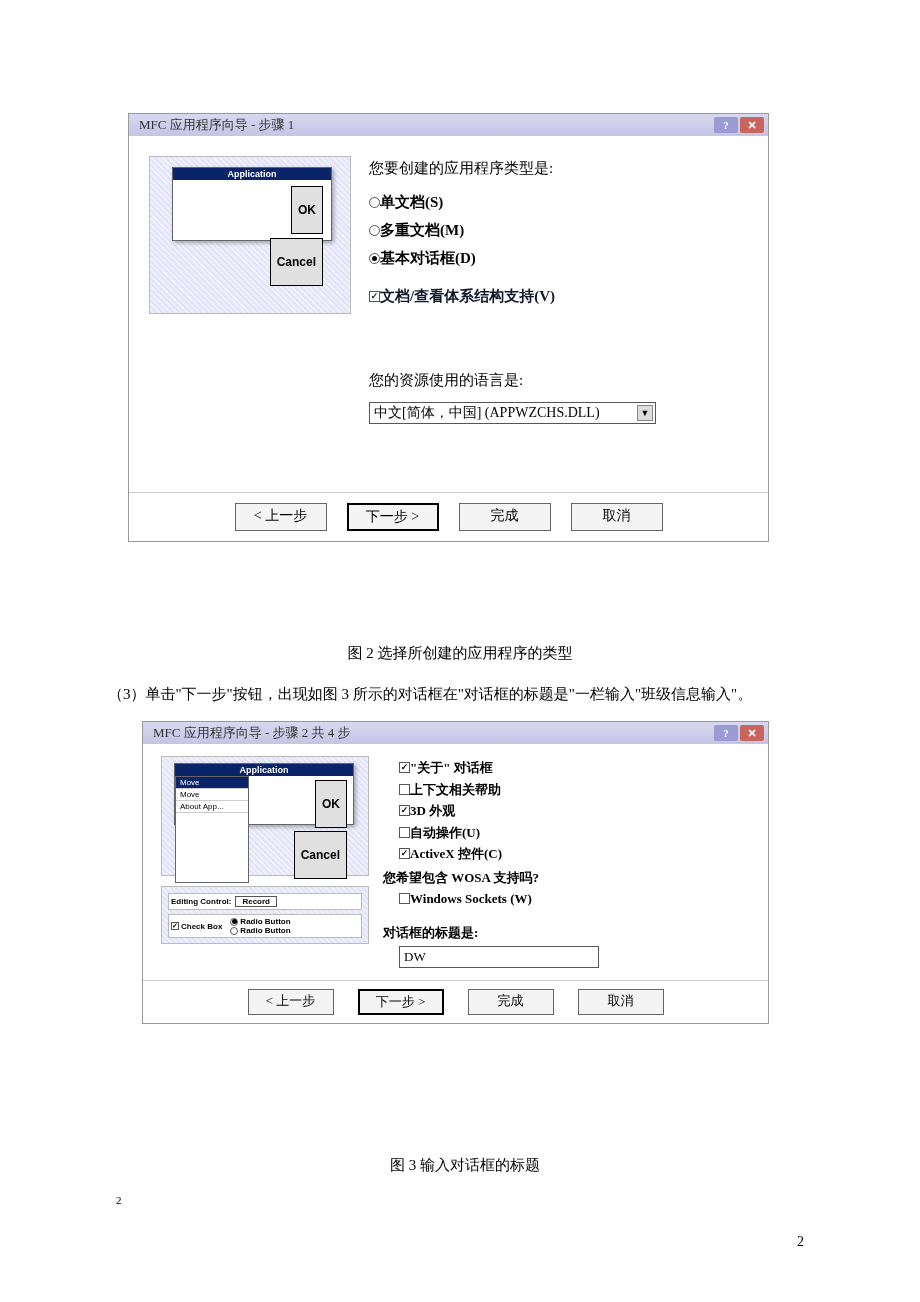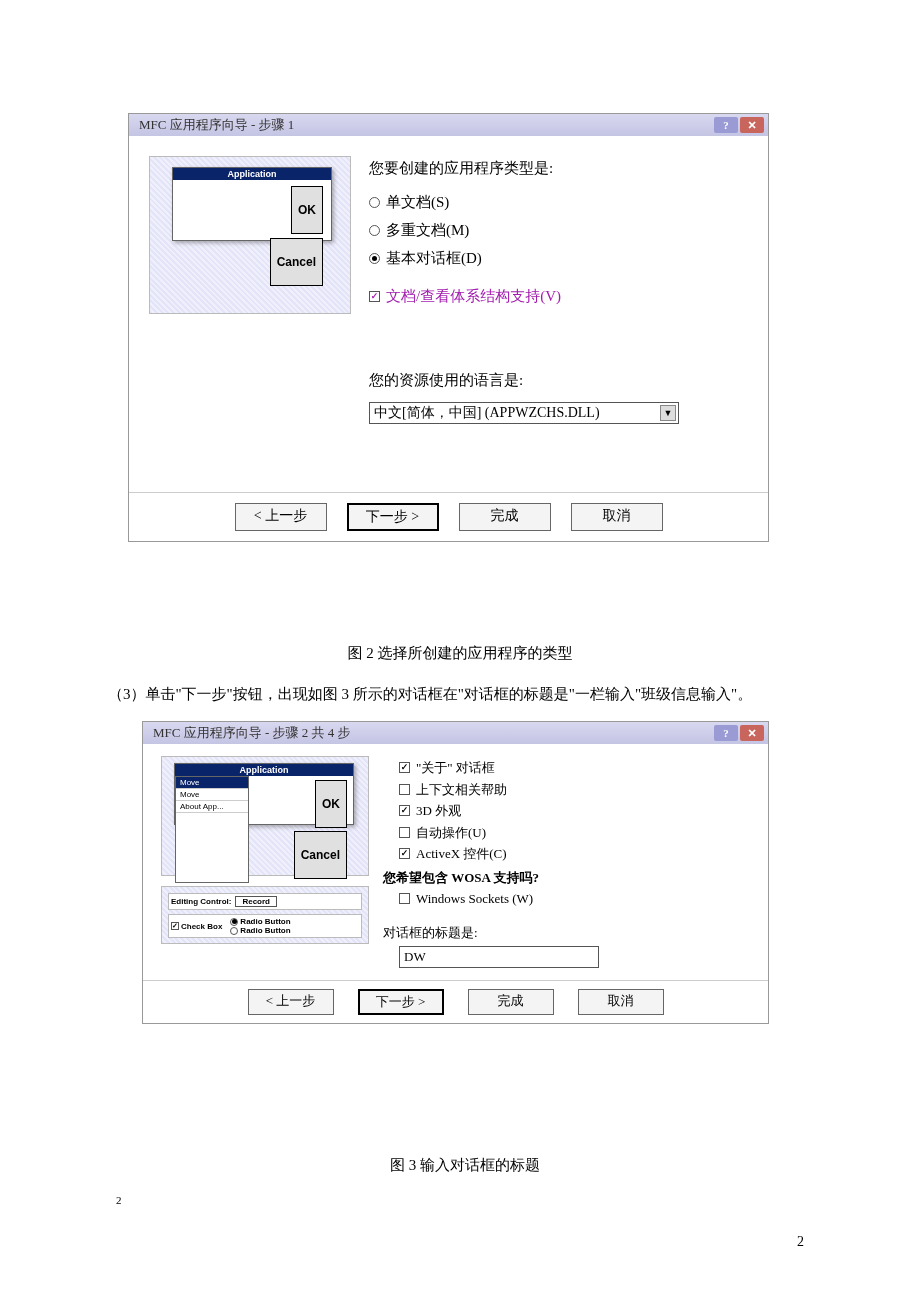--- a/index.html
+++ b/index.html
@@ -59,32 +59,32 @@
     .mini-btn {
       border: 1px solid #000;
       background: #e0e0e0;
       font-size: 12px;
       font-weight: bold;
       padding: 16px 6px;
       font-family: sans-serif;
       display: inline-block;
     }
     .right-pane { flex: 1; font-size: 15px; line-height: 1.6; }
-    .radio-row, .check-row { display: flex; align-items: center; gap: 6px; margin: 4px 0; font-size: 15px; }
+    .radio-row, .check-row { display: flex; align-items: center; margin: 4px 0; font-size: 15px; font-weight: bold; }
     .radio-dot {
       width: 11px; height: 11px; border: 1px solid #555; border-radius: 50%;
       display: inline-flex; align-items: center; justify-content: center;
     }
     .radio-dot.sel::after { content: ""; width: 5px; height: 5px; background: #000; border-radius: 50%; }
     .check-sq {
       width: 11px; height: 11px; border: 1px solid #555;
       display: inline-flex; align-items: center; justify-content: center; font-size: 9px; font-weight: bold;
     }
     .check-sq.sel::after { content: "✓"; }
-    .disabled { color: #a21caf; text-align: right; }
+    .disabled { color: #0f172a; text-align: right; }
     .select-box {
       border: 1px solid #555; height: 22px; display: flex; align-items: center;
       justify-content: space-between; padding: 0 2px 0 4px; font-size: 14px;
       font-family: "SimSun", serif;
     }
     .select-arrow { width: 16px; height: 16px; border: 1px solid #888; background: #ddd;
       display: flex; align-items: center; justify-content: center; font-size: 9px; }
     .button-row {
       border-top: 1px solid #ccc;
       padding: 10px 20px;
@@ -149,21 +149,21 @@
         </div>
       <div class="radio-row">
           <span class="radio-dot sel"></span>
           <span>基本对话框(D)</span>
         </div>
       <div class="check-row disabled" style="margin-top:14px;">
           <span class="check-sq sel"></span>
           <span>文档/查看体系结构支持(V)</span>
         </div>
       <div style="margin-top:60px; margin-bottom:10px;">您的资源使用的语言是:</div>
-      <div class="select-box" style="width:310px;text-align:right;">
+      <div class="select-box" style="width:287px;text-align:right;">
         <span>中文[简体，中国] (APPWZCHS.DLL)</span>
         <span class="select-arrow">▼</span>
       </div>
     </div>
   </div>
   <div style="height:48px;"></div>
   <div class="button-row">
     <div class="std-btn">&lt; 上一步</div>
     <div class="std-btn primary">下一步 &gt;</div>
     <div class="std-btn">完成</div>
@@ -243,21 +243,21 @@
         </div>
       <div class="check-row" style="margin-left:16px;">
           <span class="check-sq sel"></span>
           <span>ActiveX 控件(C)</span>
         </div>
       <div style="font-weight:bold; margin-top:4px;">您希望包含 WOSA 支持吗?</div>
       <div class="check-row" style="margin-left:16px;">
           <span class="check-sq"></span>
           <span>Windows Sockets (W)</span>
         </div>
-      <div style="font-weight:normal; margin-top:14px;">对话框的标题是:</div>
+      <div style="font-weight:bold; margin-top:14px;">对话框的标题是:</div>
       <div style="margin-left:16px; margin-top:4px;">
         <input class="input-box" value="DW" style="">
       </div>
     </div>
   </div>
   <div class="button-row">
     <div class="std-btn">&lt; 上一步</div>
     <div class="std-btn primary">下一步 &gt;</div>
     <div class="std-btn">完成</div>
     <div class="std-btn">取消</div>

